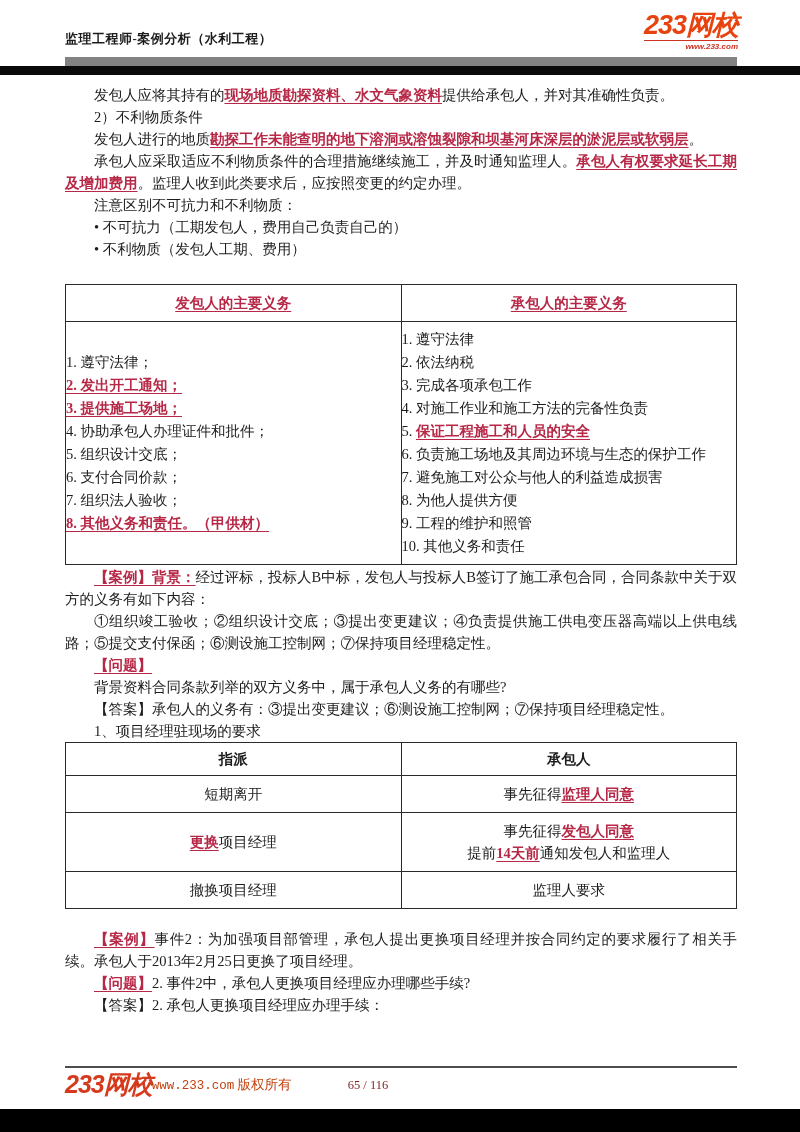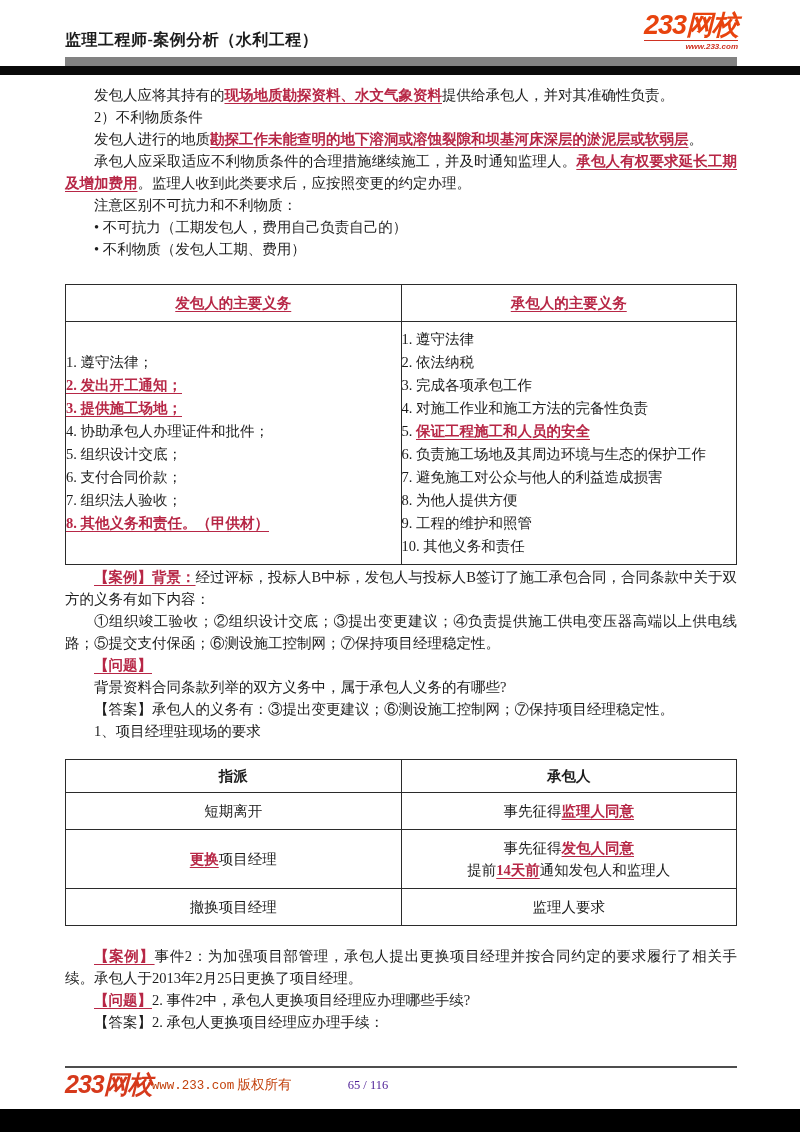--- a/index.html
+++ b/index.html
@@ -7,21 +7,21 @@
     --logo-orange:#e8430e;
     --bar-gray:#828282;
     --bar-black:#0a0a0a;
   }
   html,body{margin:0;padding:0;background:#fff;}
   .page{
     position:relative;width:800px;height:1132px;background:#ffffff;overflow:hidden;
     font-family:"Liberation Serif","DejaVu Serif",serif;color:#1c1c1c;
   }
   
-  .header-title{position:absolute;left:65px;top:30px;font-size:16px;font-weight:bold;letter-spacing:.5px;}
+  .header-title{position:absolute;left:65px;top:30px;font-size:13px;font-weight:bold;letter-spacing:.5px;}
   .brand{position:absolute;right:62px;top:12px;text-align:right;}
   .brand-main{
     font-family:"Liberation Sans","DejaVu Sans",sans-serif;font-style:italic;font-weight:bold;
     font-size:27px;color:var(--logo-orange);letter-spacing:-1px;line-height:1;display:block;
   }
   .brand-sub{
     display:block;font-family:"Liberation Sans",sans-serif;font-style:italic;font-weight:bold;
     font-size:8px;color:#cf3222;border-top:1px solid #cf3222;margin-top:1px;padding-top:1px;
   }
   .gray-bar{position:absolute;left:65px;top:57px;width:672px;height:9px;background:var(--bar-gray);}
@@ -34,37 +34,37 @@
   table{width:100%;border-collapse:collapse;table-layout:fixed;}
   .t1{margin-top:24px;}
   .t1 th,.t1 td{border:1.5px solid #2b2b2b;}
   .t1 th{padding:7px 4px;font-size:14.5px;text-align:center;}
   .t1 td{vertical-align:middle;padding:6px 0;font-size:14.5px;line-height:23px;}
   .cell-line{white-space:nowrap;overflow:hidden;}
   
   .case1{margin-top:1px;}
   .case2{margin-top:19px;}
   
-  .t2{margin-top:17px;}
+  .t2{}
   .t2 th,.t2 td{border:1.5px solid #2b2b2b;text-align:center;font-size:14.5px;line-height:22px;}
   .t2 th{padding:5px 4px;font-weight:bold;}
   .t2 td{padding:7px 4px;vertical-align:middle;}
   .t2 .tall{padding:7px 4px;}
   
   .footer-rule{position:absolute;left:65px;top:1066px;width:672px;height:2px;background:#4d4d4d;}
   .footer-row{position:absolute;left:65px;top:1071px;width:672px;display:flex;align-items:center;}
   .footer-logo{
     font-family:"Liberation Sans","DejaVu Sans",sans-serif;font-style:italic;font-weight:bold;
     font-size:25px;color:#d6391b;letter-spacing:-1px;line-height:1.1;
   }
   .footer-copy{font-size:13.5px;color:#c2410c;}
   .footer-copy .mono{font-family:"Liberation Mono","DejaVu Sans Mono",monospace;font-size:12.5px;}
   .page-num{
     position:absolute;left:0;top:1078px;width:736px;text-align:center;
-    font-size:12.5px;color:#4c1d95;font-family:"Liberation Serif",serif;
+    font-size:12.5px;color:#7f1d1d;font-family:"Liberation Serif",serif;
   }
   .black-bar-bottom{position:absolute;left:0;top:1109px;width:800px;height:23px;background:#000;}
 </style>
 </head>
 <body>
 
 <div class="page">
 
   <div class="header-title">监理工程师-案例分析（水利工程）</div>
   <div class="brand">

